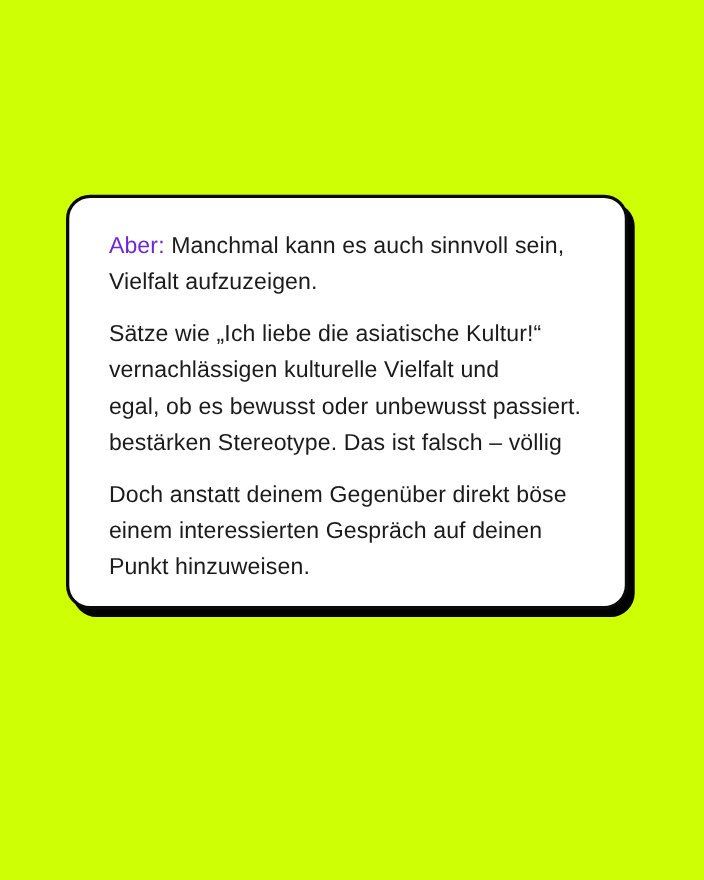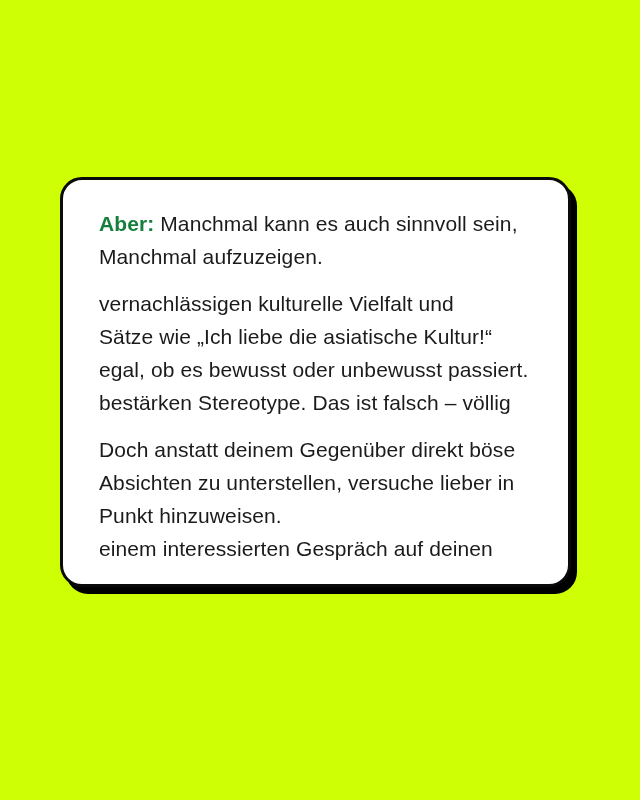--- a/index.html
+++ b/index.html
@@ -39,43 +39,42 @@
     padding: 0;
   }
   .para:last-child {
     margin-bottom: 0;
   }
   .line {
     display: block;
     white-space: nowrap;
   }
   .bold-lead {
-    font-weight: 700;
-    color: #15803d;
+    font-weight: 400;
+    color: #6d28d9;
   }
 </style>
 </head>
 <body>
 
 <div class="page">
   <div class="card">
 
     <p class="para">
       <span class="line"><b class="bold-lead">Aber:</b> <span>Manchmal kann es auch sinnvoll sein,</span></span>
-      <span class="line">Manchmal aufzuzeigen.</span>
+      <span class="line">Vielfalt aufzuzeigen.</span>
     </p>
 
     <p class="para">
+      <span class="line">Sätze wie „Ich liebe die asiatische Kultur!“</span>
       <span class="line">vernachlässigen kulturelle Vielfalt und</span>
-      <span class="line">Sätze wie „Ich liebe die asiatische Kultur!“</span>
       <span class="line">egal, ob es bewusst oder unbewusst passiert.</span>
       <span class="line">bestärken Stereotype. Das ist falsch – völlig</span>
     </p>
 
     <p class="para">
       <span class="line">Doch anstatt deinem Gegenüber direkt böse</span>
-      <span class="line">Absichten zu unterstellen, versuche lieber in</span>
+      <span class="line">einem interessierten Gespräch auf deinen</span>
       <span class="line">Punkt hinzuweisen.</span>
-      <span class="line">einem interessierten Gespräch auf deinen</span>
     </p>
 
   </div>
 </div>
 
 </body></html>

